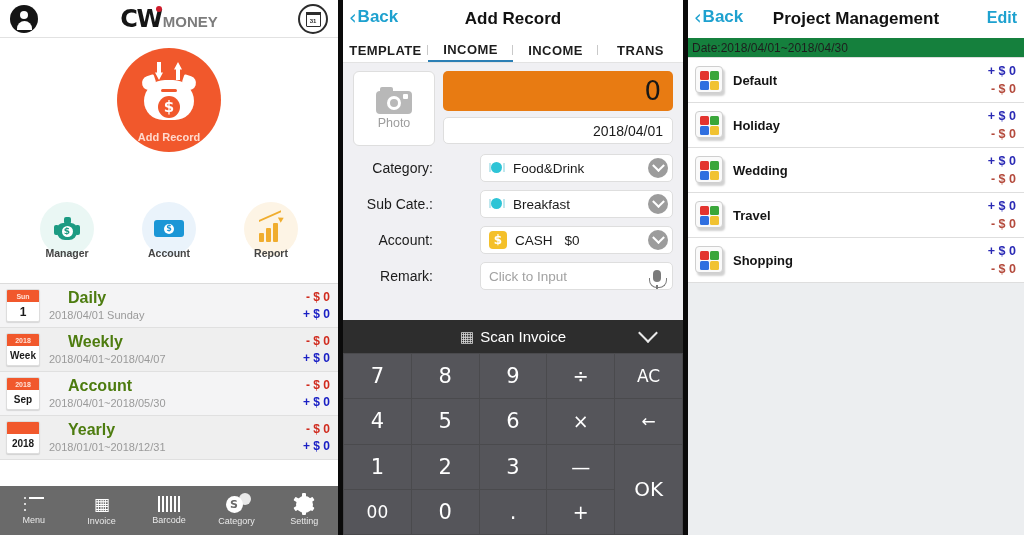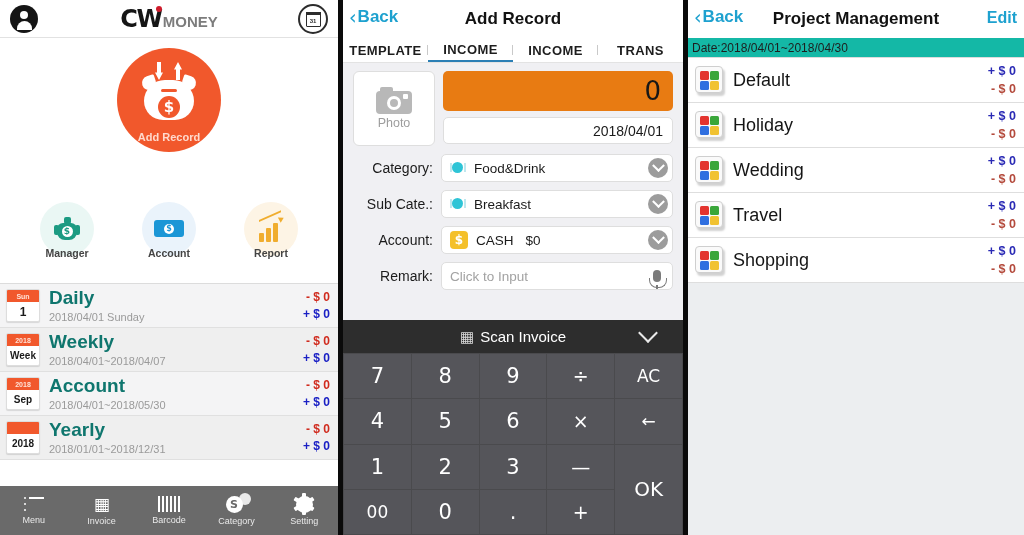--- a/index.html
+++ b/index.html
@@ -194,21 +194,21 @@
   .cal-badge-top {
     height: 12px; background: #f1582c; color: #ffe3d8; font-size: 7px;
     display: flex; align-items: center; justify-content: center; font-weight: bold;
   }
   .cal-badge-bot {
     flex: 1; display: flex; align-items: center; justify-content: center;
     font-size: 12px; font-weight: bold; color: #1a1a1a;
   }
   .cal-badge-bot.small { font-size: 10px; }
   .period-text { flex: 1; padding-left: 9px; }
-  .period-title { font-size: 19px; font-weight: bold; color: #0f766e; line-height: 1.15; }
+  .period-title { font-size: 16px; font-weight: bold; color: #4d7c0f; line-height: 1.15; margin-left: 19px; }
   .period-sub { font-size: 11px; color: #9a9a9a; line-height: 1.3; margin-top: 1px; }
   .period-amounts { text-align: right; min-width: 50px; }
   .amt-neg { font-size: 12px; font-weight: bold; color: #d02b1e; line-height: 1.4; }
   .amt-pos { font-size: 12px; font-weight: bold; color: #1a20c4; line-height: 1.4; }
 
   .tabbar {
     position: absolute; left: 0; right: 0; bottom: 0; height: 49px;
     background: #6a6a6a; display: flex; align-items: center;
   }
   .tab-item {
@@ -306,21 +306,21 @@
     height: 40px; background: #e87b12; border-radius: 5px;
     display: flex; align-items: center; justify-content: flex-end;
     padding-right: 12px; color: #171717; font-size: 26px; font-weight: normal;
     font-family: "DejaVu Sans", sans-serif;
   }
   .date-box {
     height: 27px; background: #fff; border: 1px solid #dedede; border-radius: 5px;
     display: flex; align-items: center; justify-content: flex-end; padding-right: 9px;
     font-size: 14px; color: #1b1b1b;
   }
-  .field-row { display: flex; align-items: center; margin-top: 8px; }
+  .field-row { display: flex; align-items: center; margin-top: 8px; gap: 39px; }
   .field-label {
     width: 88px; flex: 0 0 88px; text-align: right; padding-right: 8px;
     font-size: 14px; color: #1b1b1b;
   }
   .field-ctrl {
     flex: 1; height: 28px; background: #fff; border: 1px solid #dedede;
     border-radius: 5px; display: flex; align-items: center; padding: 0 4px 0 8px;
   }
   .cat-dot {
     width: 16px; height: 14px; position: relative; flex: 0 0 16px; margin-right: 8px;
@@ -396,40 +396,40 @@
   .nav3 {
     height: 38px; background: #fff; position: relative;
     display: flex; align-items: center; justify-content: center;
   }
   .nav3-title { font-size: 17px; font-weight: bold; color: #121212; }
   .edit-link {
     position: absolute; right: 7px; top: 9px; color: #1ea1cf;
     font-size: 16px; font-weight: bold;
   }
   .date-bar {
-    height: 20px; background: #14b8a6; border-bottom: 1px solid #dcdcdc;
+    height: 20px; background: #15803d; border-bottom: 1px solid #dcdcdc;
     display: flex; align-items: center; padding-left: 4px;
     font-size: 12px; color: #1e1e1e;
   }
   .proj-row {
     height: 45px; border-bottom: 1px solid #dedede; background: #fff;
     display: flex; align-items: center; padding: 0 8px 0 5px;
   }
   .proj-icon { position: relative; width: 32px; height: 31px; flex: 0 0 32px; }
   .proj-icon-bg {
     position: absolute; left: 2px; top: 1px; width: 28px; height: 27px;
     background: #fafafa; border: 1px solid #cfcfcf; border-radius: 4px;
     box-shadow: 2px 3px 2px rgba(0,0,0,.18);
   }
   .proj-sq { position: absolute; width: 9px; height: 9px; border-radius: 1.5px; }
   .sq-r { left: 7px;  top: 6px;  background: #e3342f; }
   .sq-g { left: 17px; top: 6px;  background: #3aa63a; }
   .sq-b { left: 7px;  top: 16px; background: #2f6fe0; }
   .sq-y { left: 17px; top: 16px; background: #f1c232; }
-  .proj-name { flex: 1; padding-left: 8px; font-size: 18px; font-weight: normal; color: #151515; }
+  .proj-name { flex: 1; padding-left: 8px; font-size: 13px; font-weight: bold; color: #151515; }
   .proj-amounts { text-align: right; min-width: 46px; }
   .p-pos { font-size: 12.5px; font-weight: bold; color: #2a2ab5; line-height: 1.45; }
   .p-neg { font-size: 12.5px; font-weight: bold; color: #b44a3c; line-height: 1.45; }
   .proj-filler { background: #eceef0; flex: 1; }
   .p3-body { display: flex; flex-direction: column; height: 477px; }
 </style>
 </head>
 <body>
 
 <div class="stage">

